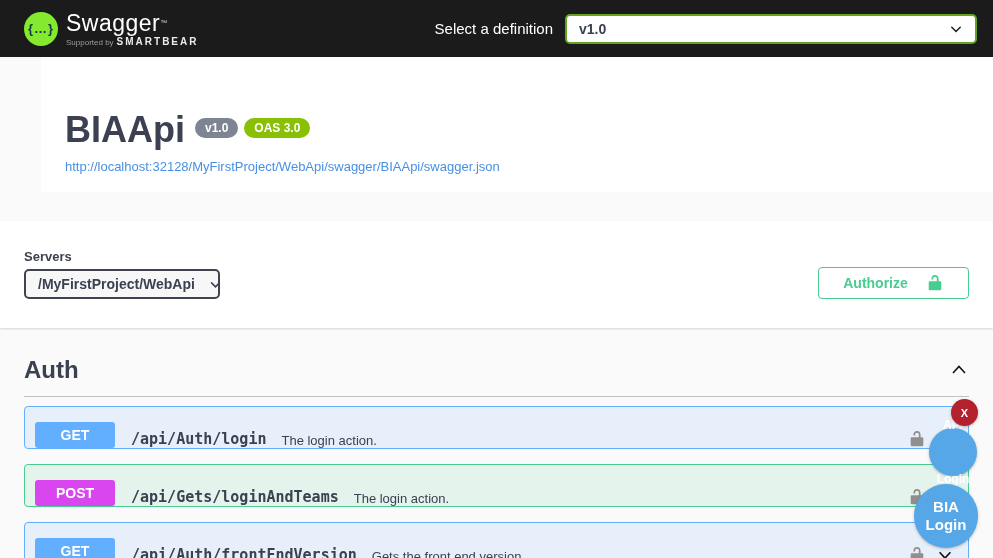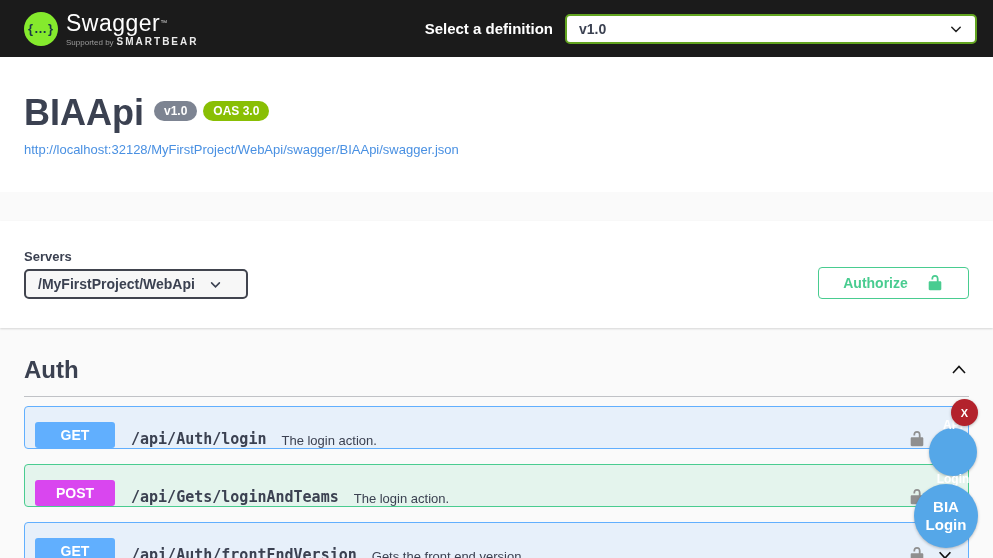--- a/index.html
+++ b/index.html
@@ -12,41 +12,41 @@
   .logo-wrap { display:flex; align-items:center; }
   .logo-circle { width:34px; height:34px; border-radius:50%; background:#85ea2d; color:#173647;
                  display:flex; align-items:center; justify-content:center; font-weight:bold; font-size:13px; letter-spacing:1px; }
   .logo-text-col { margin-left:8px; display:flex; flex-direction:column; }
   .brand-line { color:#ffffff; font-size:23px; font-weight:500; line-height:24px; letter-spacing:.5px; }
   .brand-tm { font-size:7px; vertical-align:bottom; color:#cfcfcf; }
   .supported-line { margin-top:1px; font-size:8px; color:#9b9b9b; }
   .supported-brand { color:#eaeaea; font-weight:bold; font-size:10px; letter-spacing:2px; margin-left:3px; }
 
   .topbar-right { margin-left:auto; display:flex; align-items:center; }
-  .def-label { color:#ffffff; font-weight:bold; font-size:15px; margin-right:12px; white-space:nowrap; }
+  .def-label { color:#ffffff; font-weight:normal; font-size:15px; margin-right:12px; white-space:nowrap; }
   .topbar-select { width:412px; height:30px; background:#ffffff; border:2px solid #62a420; border-radius:5px;
                    display:flex; align-items:center; justify-content:space-between; padding:0 12px;
                    font-size:14px; font-weight:bold; color:#3b4151; cursor:pointer; }
 
   
-  .info-section { background:#ffffff; height:135px; padding:36px 24px 0 24px; }
+  .info-section { background:#ffffff; height:135px; padding:53px 24px 0 24px;margin-left:41px; }
   .title-row { display:flex; align-items:flex-start; }
   .api-title { font-size:36px; font-weight:bold; color:#3b4151; line-height:40px; }
   .badges { display:flex; align-items:center; margin-left:10px; margin-top:8px; }
   .badge { color:#ffffff; font-size:12px; font-weight:bold; padding:3px 10px; border-radius:14px; }
   .badge-version { background:#7d8492; }
   .badge-oas { background:#89bf04; margin-left:6px; }
   .spec-link { display:inline-block; margin-top:9px; font-size:13px; color:#4990e2; text-decoration:none; }
 
   
   .scheme-section { margin-top:29px; background:#ffffff; height:107px; padding:26px 24px 0 24px;
                     box-shadow:0 1px 2px rgba(0,0,0,.15); display:flex; align-items:flex-end; justify-content:space-between; }
   .servers-block { padding-bottom:29px; }
   .servers-label { font-size:13px; font-weight:bold; color:#3b4151; margin-bottom:5px; }
-  .servers-select { width:224px; height:30px; background:#f7f7f7; border:2px solid #41444e; border-radius:5px;
+  .servers-select { width:196px; height:30px; background:#f7f7f7; border:2px solid #41444e; border-radius:5px;
                     display:flex; align-items:center; padding:0 12px; font-size:14px; font-weight:bold; color:#3b4151; cursor:pointer; }
   .servers-select .sel-chevron { margin-left:14px; }
   .authorize-wrap { padding-bottom:29px; }
   .authorize-btn { width:151px; height:32px; background:transparent; border:1.5px solid #49cc90; border-radius:4px;
                    display:flex; align-items:center; justify-content:center; cursor:pointer; }
   .authorize-btn span.auth-label { color:#49cc90; font-weight:bold; font-size:14px; }
   .authorize-btn .lock-icon { margin-left:18px; display:flex; }
 
   
   .auth-section { padding:26px 24px 0 24px; }

